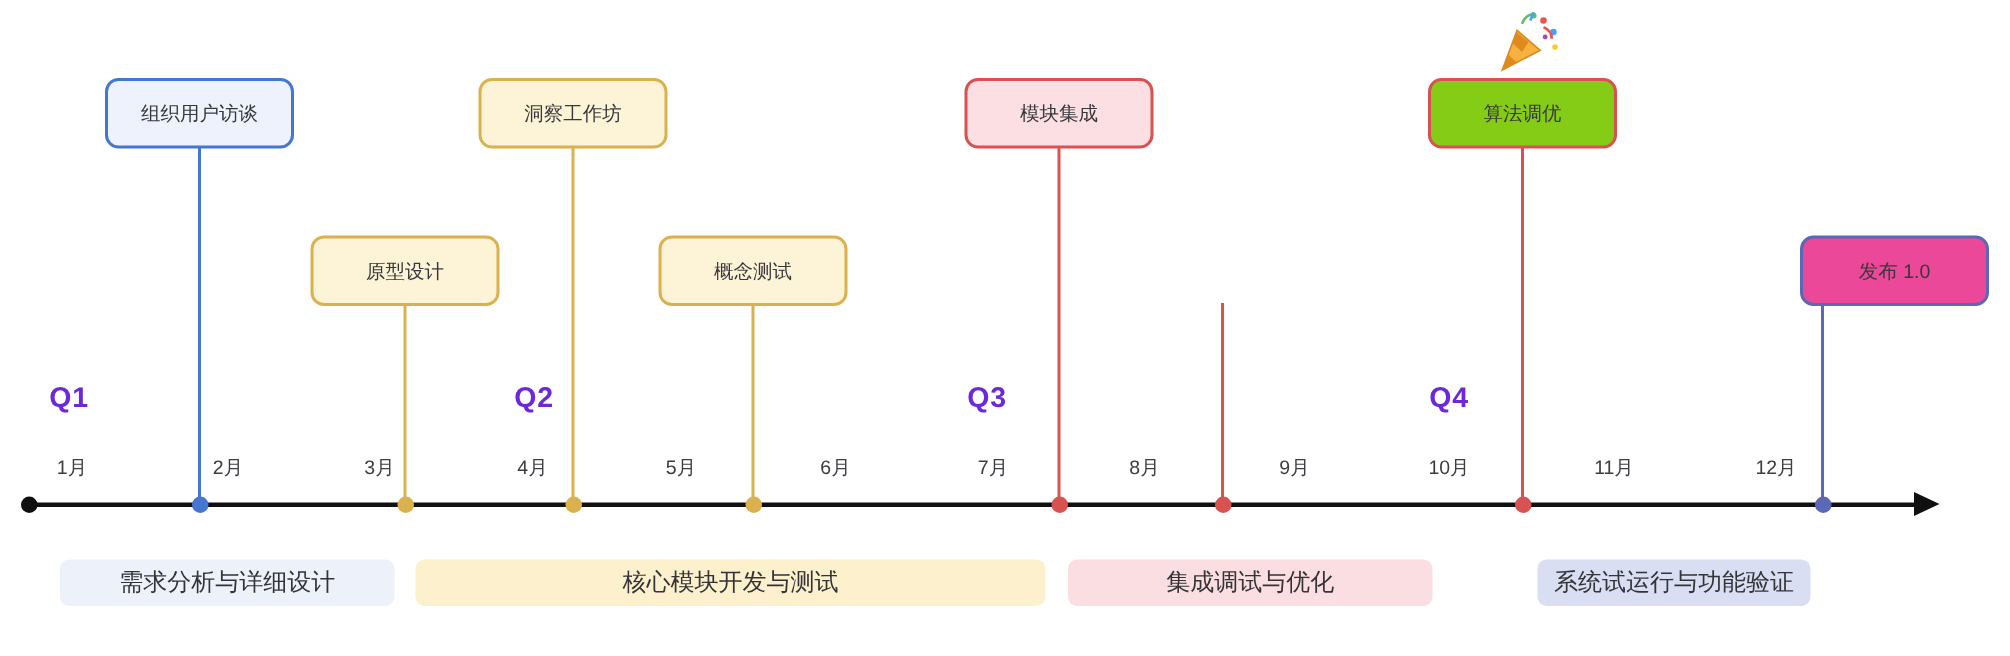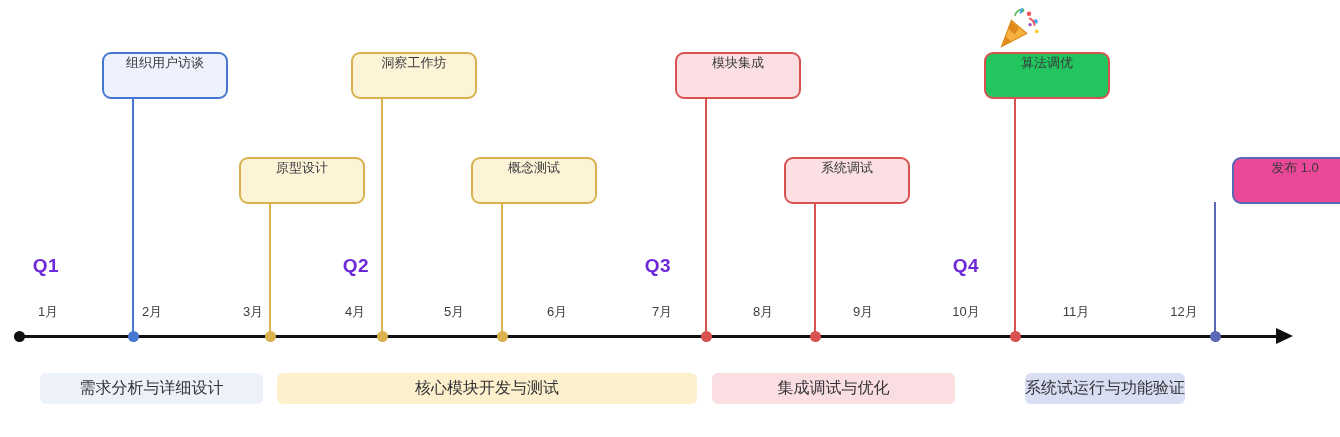--- a/index.html
+++ b/index.html
@@ -18,22 +18,22 @@
   .axis-line{position:absolute;left:20px;top:335px;width:1258px;height:3px;background:#101010;z-index:0;}
   .axis-arrow{
     position:absolute;left:1276px;top:328px;width:0;height:0;
     border-left:17px solid #101010;border-top:8px solid transparent;border-bottom:8px solid transparent;
   }
   .dot{position:absolute;top:331px;width:11px;height:11px;border-radius:50%;z-index:3;}
   .dot.start{left:14px;background:#101010;}
   .stem{position:absolute;width:2px;z-index:1;}
   .callout{
     position:absolute;width:126px;height:47px;box-sizing:border-box;
-    border:2px solid #999;border-radius:9px;display:flex;justify-content:center;
-    z-index:2;font-size:13px;color:#38383c;white-space:nowrap;margin-left:32px;
+    border:2px solid #999;border-radius:9px;display:flex;align-items:center;justify-content:center;
+    z-index:2;font-size:13px;color:#38383c;white-space:nowrap;
   }
   .popper{position:absolute;top:5px;width:44px;height:46px;z-index:4;}
   .popper svg{display:block;}
   .phase{
     position:absolute;top:373px;height:31px;border-radius:6px;
     display:flex;align-items:center;justify-content:center;
     font-size:16px;color:#333338;z-index:1;white-space:nowrap;
   }
 </style>
 </head>
@@ -78,26 +78,23 @@
     <div class="callout" style="left: 439px; top: 157px; border-color: rgb(217, 178, 78); background: rgb(253, 243, 215);">
       <span>概念测试</span>
     </div>
     <div class="dot" style="left: 497px; background: rgb(217, 178, 78);"></div>
     <div class="stem" style="left: 705px; top: 97px; height: 241px; background: rgb(217, 82, 82);"></div>
     <div class="callout" style="left: 643px; top: 52px; border-color: rgb(217, 82, 82); background: rgb(251, 223, 226);">
       <span>模块集成</span>
     </div>
     <div class="dot" style="left: 701px; background: rgb(217, 82, 82);"></div>
     <div class="stem" style="left: 814px; top: 202px; height: 136px; background: rgb(217, 82, 82);"></div>
-    <div class="callout" style="left: 752px; top: 157px; border-color: rgb(217, 82, 82); background: rgb(251, 223, 226);">
-      <span>系统调试</span>
-    </div>
     <div class="dot" style="left: 810px; background: rgb(217, 82, 82);"></div>
     <div class="stem" style="left: 1014px; top: 97px; height: 241px; background: rgb(217, 82, 82);"></div>
-    <div class="callout" style="left: 952px; top: 52px; border-color: rgb(217, 82, 82); background: #22c55e; font-family: Liberation Mono, monospace;">
+    <div class="callout" style="left: 952px; top: 52px; border-color: rgb(217, 82, 82); background: #84cc16; font-family: Liberation Mono, monospace;">
       <span>算法调优</span>
     </div>
     <div class="dot" style="left: 1010px; background: rgb(217, 82, 82);"></div>
     <div class="popper" style="left: 996px;">
       <svg viewBox="0 0 40 40" width="44" height="46">
         <polygon points="5,37 14,13 28,25" fill="#f6b13f" stroke="#d98c1f" stroke-width="1"></polygon>
         <polygon points="5,37 8.5,27.5 14,32.5" fill="#e08a1d"></polygon>
         <polygon points="11,20.5 13.5,14 21,20 17,26" fill="#e08a1d"></polygon>
         <circle cx="30" cy="7" r="2" fill="#ef5350"></circle>
         <circle cx="36" cy="14" r="2" fill="#42a5f5"></circle>
@@ -116,16 +113,16 @@
     <div class="dot" style="left: 1210px; background: rgb(90, 104, 181);"></div>
     <div class="phase" style="left: 40px; width: 223px; background: rgb(237, 241, 250);">
       <span>需求分析与详细设计</span>
     </div>
     <div class="phase" style="left: 277px; width: 420px; background: rgb(253, 240, 204);">
       <span>核心模块开发与测试</span>
     </div>
     <div class="phase" style="left: 712px; width: 243px; background: rgb(251, 222, 226);">
       <span>集成调试与优化</span>
     </div>
-    <div class="phase" style="left: 1025px; width: 160px; background: rgb(217, 222, 242);">
+    <div class="phase" style="left: 1025px; width: 182px; background: rgb(217, 222, 242);">
       <span>系统试运行与功能验证</span>
     </div>
   </div>
 
 </body></html>

